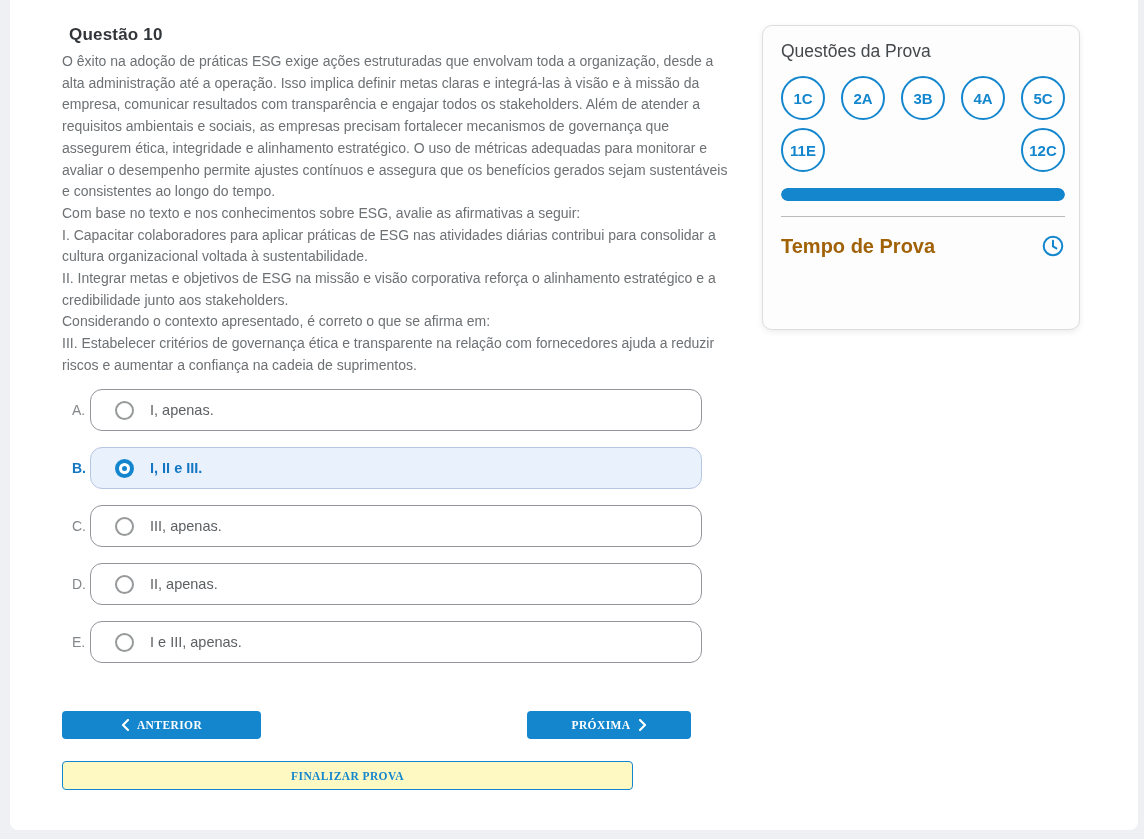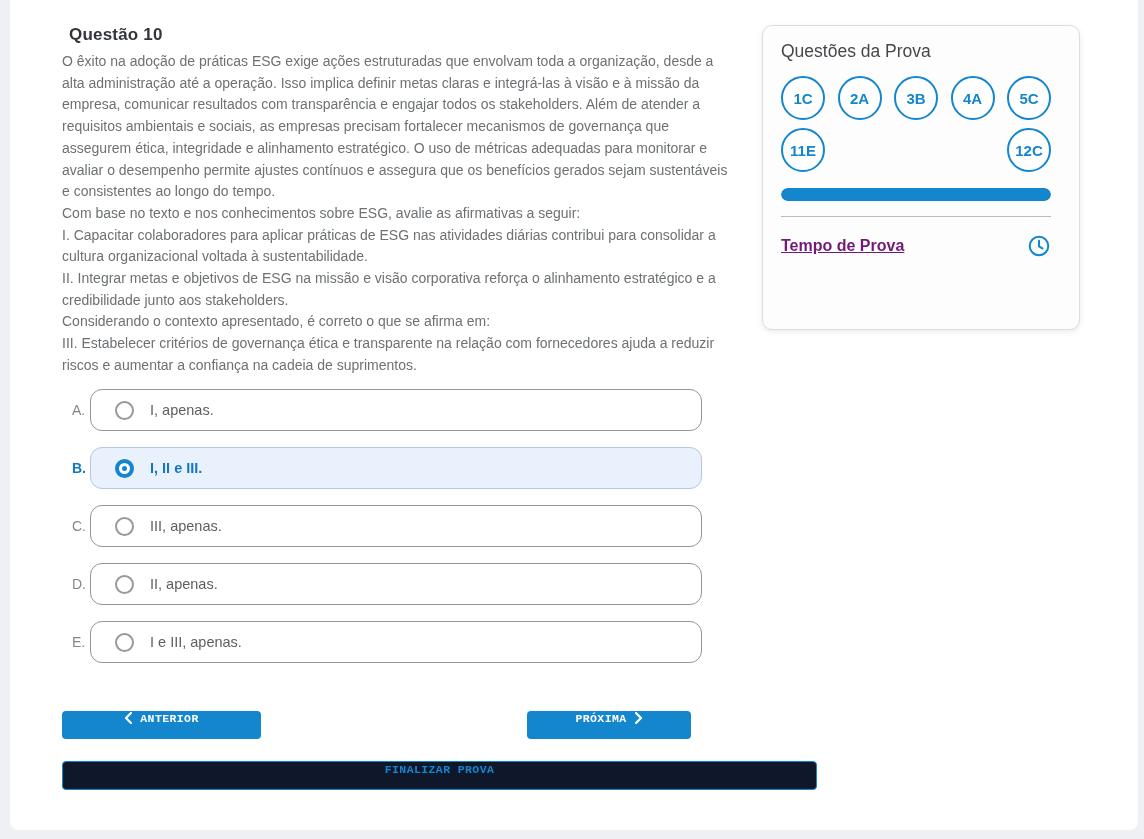--- a/index.html
+++ b/index.html
@@ -45,51 +45,51 @@
   .radio-dot{width:5px;height:5px;border-radius:50%;background:#1386ce;}
   .opt-text{margin-left:16px;font-size:14.5px;color:#5d6063;}
   .option.selected .opt-box{background:#e9f1fc;border-color:#b7c6e2;}
   .option.selected .opt-letter{color:#1377c4;font-weight:700;}
   .option.selected .opt-text{color:#1377c4;font-weight:700;}
   .option.selected .radio{border-color:#1386ce;background:#1386ce;}
   .option.selected .radio-mid{display:flex;}
   
   .btn{
     position:absolute;height:28px;border:none;border-radius:4px;cursor:pointer;
-    font-family:Liberation Mono, monospace;font-size:11.5px;font-weight:700;letter-spacing:.4px;
-    display:flex;justify-content:center;gap:8px;
+    font-family:Liberation Serif, serif;font-size:11.5px;font-weight:700;letter-spacing:.4px;
+    display:flex;align-items:center;justify-content:center;gap:8px;
   }
   .btn-prev{left:52px;top:711px;width:199px;background:#1386ce;color:#fff;}
   .btn-next{left:517px;top:711px;width:164px;background:#1386ce;color:#fff;}
   .btn-finish{
-    left:52px;top:761px;width:755px;height:29px;background:#0f172a;
+    left:52px;top:761px;width:571px;height:29px;background:#fef9c3;
     border:1px solid #1386ce;color:#1386ce;
   }
   .chev{display:block;}
   
   .side-card{
     position:absolute;left:762px;top:25px;width:318px;height:305px;box-sizing:border-box;
     background:#fdfdfe;border:1px solid #dcdde0;border-radius:10px;
     box-shadow:0 2px 6px rgba(0,0,0,.08);
-    padding:15px 28px 0 18px;
+    padding:15px 14px 0 18px;
   }
   .side-title{margin:0 0 14px 0;font-size:17.5px;font-weight:500;color:#45484b;}
   .badge-row{display:flex;justify-content:space-between;gap:10px;margin-bottom:8px;}
   .badge{
     width:44px;height:44px;box-sizing:border-box;border-radius:50%;
     border:2.5px solid #1386ce;background:#fff;color:#1386ce;
     font-size:15px;font-weight:700;display:flex;align-items:center;justify-content:center;
     cursor:pointer;
   }
   .badge.active{background:#1386ce;color:#fff;}
   .progress{margin-top:16px;height:13px;border-radius:7px;background:#e4e6ea;overflow:hidden;}
   .progress-fill{height:100%;border-radius:7px;background:#1386ce;width:0;}
   .divider{margin:15px 0 0 0;border:none;border-top:1px solid #b9bbbe;}
   .timer-row{margin-top:17px;display:flex;align-items:center;justify-content:space-between;}
-  .timer-label{font-size:16px;font-weight:700;color:#701a75;text-decoration:underline;}
+  .timer-label{font-size:20px;font-weight:700;color:#a16207;}
 </style>
 </head>
 <body>
 
 <div class="main-card">
 
   <h1 class="q-title">Questão 10</h1>
 
   <div class="q-body">
     <p>O êxito na adoção de práticas ESG exige ações estruturadas que envolvam toda a organização, desde a alta administração até a operação. Isso implica definir metas claras e integrá-las à visão e à missão da empresa, comunicar resultados com transparência e engajar todos os stakeholders. Além de atender a requisitos ambientais e sociais, as empresas precisam fortalecer mecanismos de governança que assegurem ética, integridade e alinhamento estratégico. O uso de métricas adequadas para monitorar e avaliar o desempenho permite ajustes contínuos e assegura que os benefícios gerados sejam sustentáveis e consistentes ao longo do tempo.</p>

